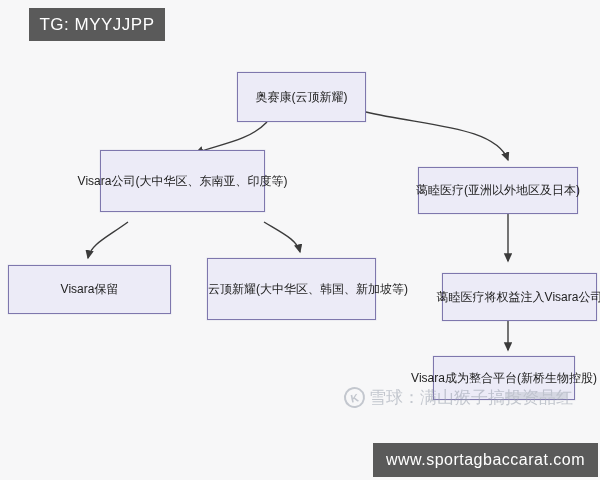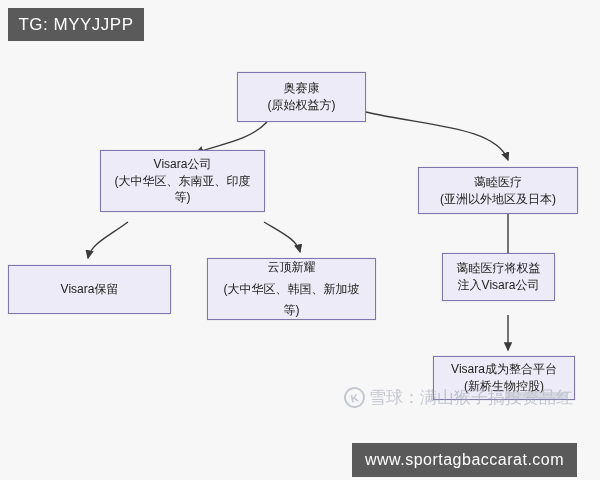--- a/index.html
+++ b/index.html
@@ -6,38 +6,39 @@
   body{
     width:600px;height:480px;position:relative;overflow:hidden;
     background:#f7f7f8;
     font-family:"Liberation Sans","DejaVu Sans",sans-serif;
   }
   
   .dark-strip{
     position:absolute;background:#5a5a5a;color:#fff;
     display:flex;align-items:center;justify-content:center;
     letter-spacing:.5px;
+    margin-left:21px;
   }
   .badge{left:8px;top:8px;width:136px;height:33px;font-size:17px;}
   .footer{left:352px;top:443px;width:225px;height:34px;font-size:16px;}
   
   .node{
     position:absolute;background:#ecebf7;border:1px solid #7e77ad;
-    box-sizing:border-box;display:flex;flex-direction:column;
+    box-sizing:border-box;display:flex;flex-direction:row;
     align-items:center;justify-content:center;
     color:#222;font-size:12px;line-height:1.4;text-align:center;
     box-shadow:0 0 0 .5px rgba(126,119,173,.15);
   }
   .node span{display:block;white-space:nowrap;}
   .n-origin   {left:237px;top:72px; width:129px;height:50px;}
   .n-visara   {left:100px;top:150px;width:165px;height:62px;}
   .n-aimu     {left:418px;top:167px;width:160px;height:47px;}
   .n-retain   {left:8px;  top:265px;width:163px;height:49px;}
   .n-everest  {left:207px;top:258px;width:169px;height:62px;justify-content:space-between;}
-  .n-inject   {left:442px;top:253px;width:113px;height:48px;}
+  .n-inject   {left:442px;top:273px;width:155px;height:48px;}
   .n-platform {left:433px;top:356px;width:142px;height:44px;text-align:center;}
   
   svg.edges{position:absolute;left:0;top:0;width:600px;height:480px;pointer-events:none;}
   
   .watermark{
     position:absolute;left:344px;top:386px;z-index:5;
     display:flex;align-items:center;gap:4px;
     color:#99a0ad;opacity:.55;font-size:17px;white-space:nowrap;
   }
   .wm-logo{
@@ -68,21 +69,21 @@
     <path d="M508,315 L508,350" marker-end="url(#ah)"></path>
   </g>
 </svg>
 
 <div class="dark-strip badge">
   <span>TG: MYYJJPP</span>
 </div>
 
 <div class="node n-origin">
   <span>奥赛康</span>
-  <span>(原始权益方)</span>
+  <span>(云顶新耀)</span>
 </div>
 
 <div class="node n-visara">
   <span>Visara公司</span>
   <span>(大中华区、东南亚、印度</span>
   <span>等)</span>
 </div>
 
 <div class="node n-aimu">
   <span>蔼睦医疗</span>

